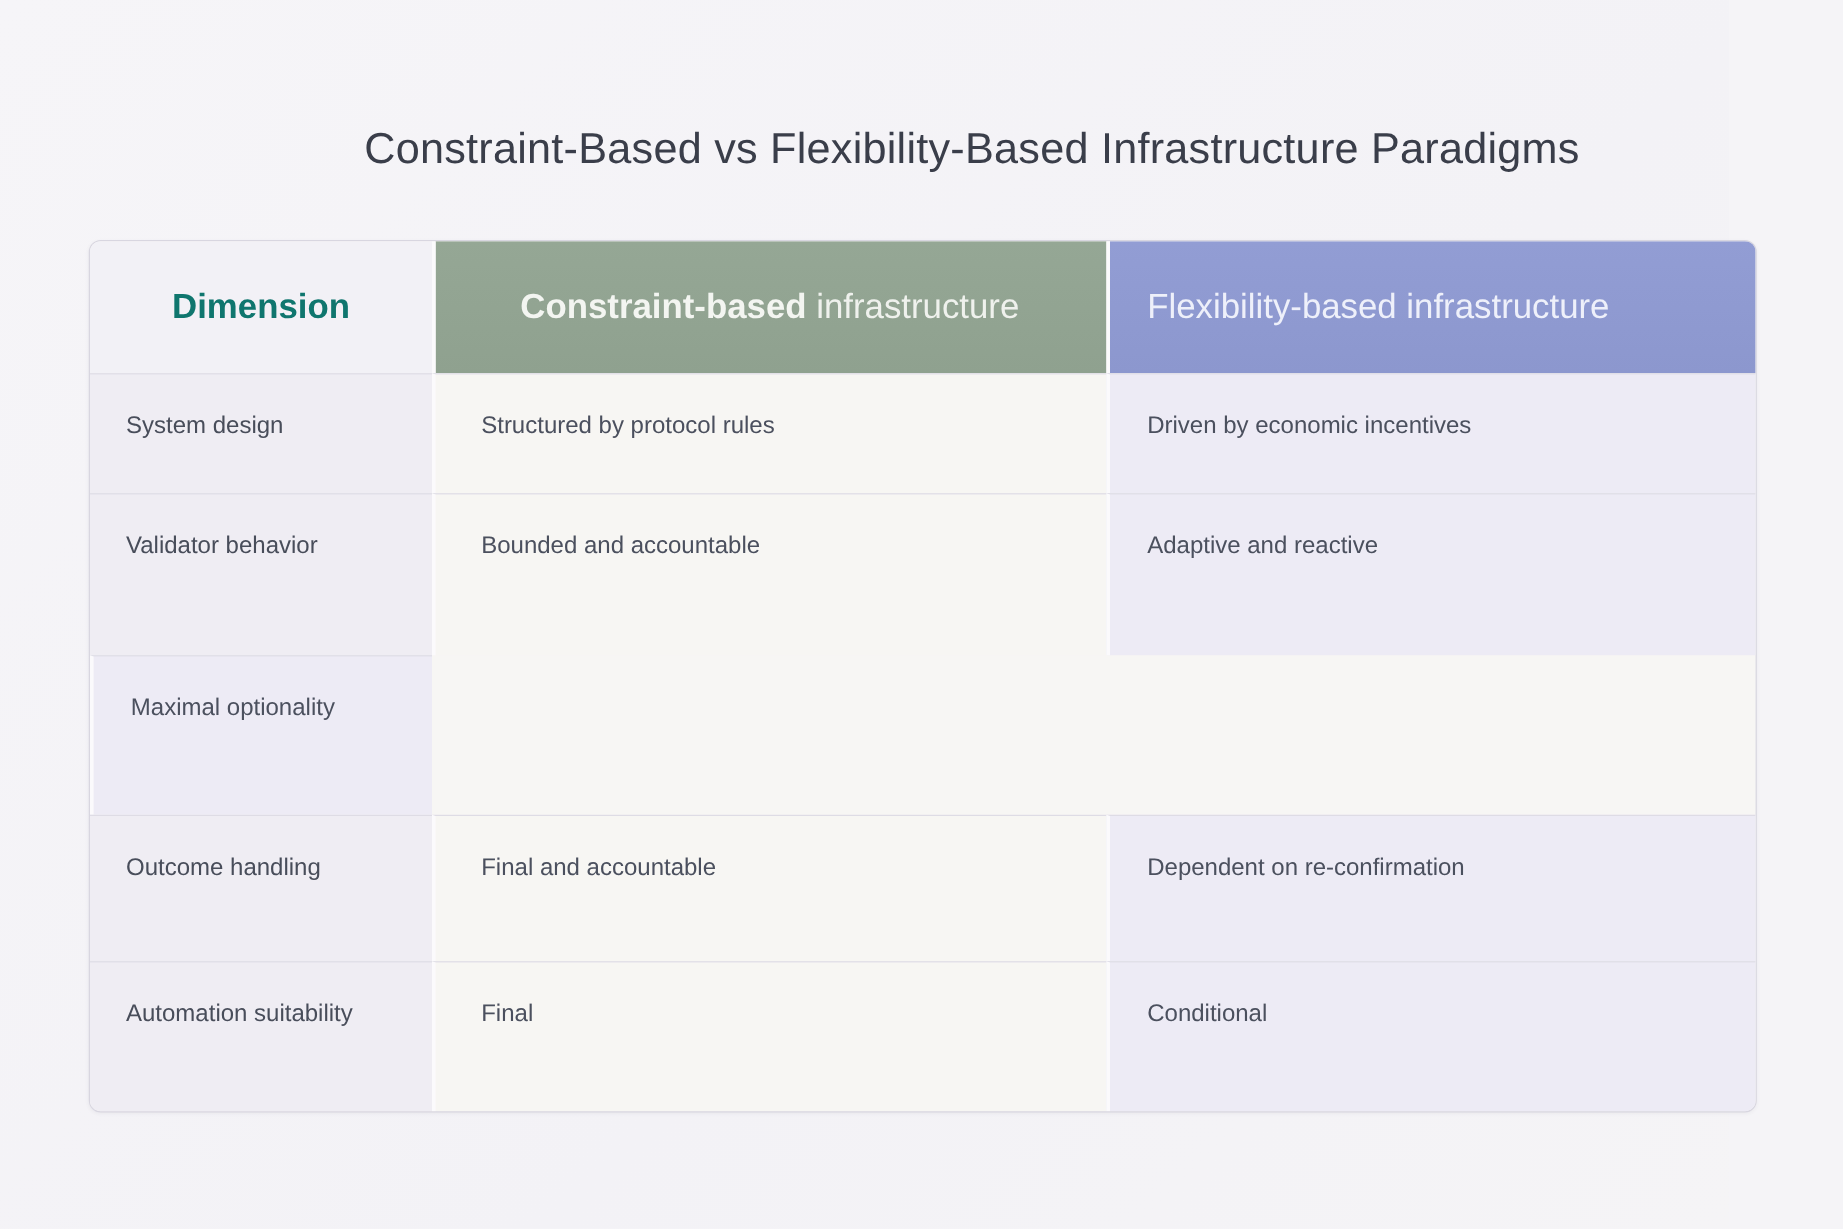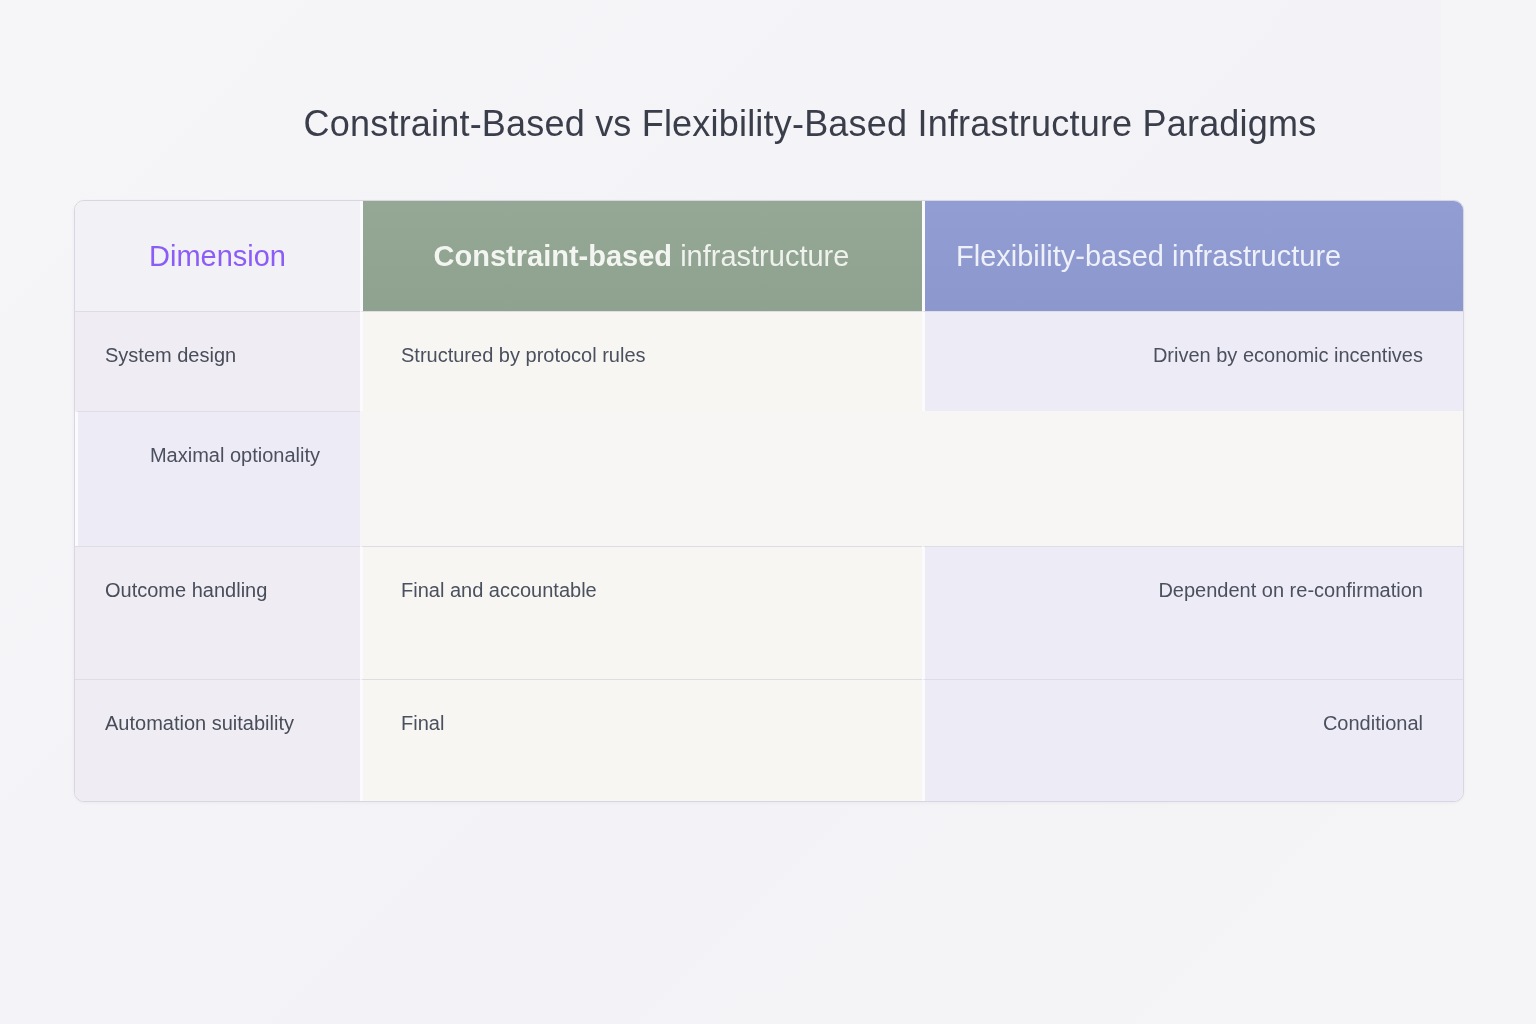--- a/index.html
+++ b/index.html
@@ -47,37 +47,37 @@
     box-sizing: border-box;
     padding: 28px 40px 24px 30px;
     font-size: 20px;
     line-height: 1.55;
     color: #4b505e;
   }
   .cell.c2, .cell.c3 {
     border-left: 3px solid #fbfafc;
   }
   .cell.c2 { padding-left: 38px; justify-content: center; }
-  .cell.c3 { padding-left: 31px; text-align: right; }
+  .cell.c3 { padding-left: 31px; }
 
   
   .header-row { height: 110px; }
   .header-row .cell {
     display: flex;
     align-items: center;
     padding-top: 0;
     padding-bottom: 0;
     font-size: 29px;
   }
   .dim-header {
     background: #f2f1f6;
     justify-content: center;
-    font-weight: 400;
+    font-weight: 700;
     font-size: 27px;
-    color: #8b5cf6;
+    color: #0f766e;
     padding-right: 30px;
   }
   .green-header {
     background: linear-gradient(180deg, #95a795 0%, #8fa18f 100%);
     color: #f3f5f1;
   }
   .green-header .emph { font-weight: 700; }
   .green-header .rest { font-weight: 400; opacity: 0.96; white-space: pre; }
   .blue-header {
     background: linear-gradient(180deg, #929dd4 0%, #8c97ce 100%);
@@ -119,20 +119,25 @@
       </div>
       <div class="cell c3 blue-header">Flexibility-based infrastructure</div>
     </div>
 
     <div class="row body-row">
       <div class="cell c1">System design</div>
       <div class="cell c2">Structured by protocol rules</div>
       <div class="cell c3">Driven by economic incentives</div>
     </div>
 
+    <div class="row body-row">
+      <div class="cell c1">Validator behavior</div>
+      <div class="cell c2">Bounded and accountable</div>
+      <div class="cell c3">Adaptive and reactive</div>
+    </div>
 
     <div class="row body-row">
       <div class="cell c3">Maximal optionality</div>
     </div>
 
     <div class="row body-row">
       <div class="cell c1">Outcome handling</div>
       <div class="cell c2">Final and accountable</div>
       <div class="cell c3">Dependent on re-confirmation</div>
     </div>

